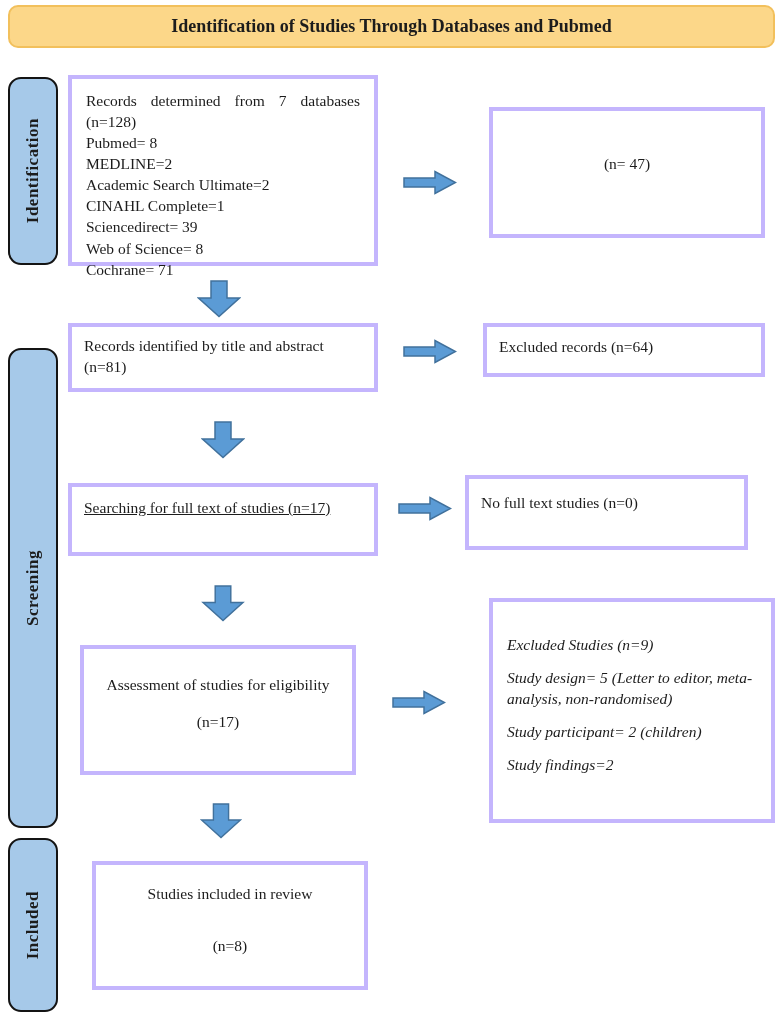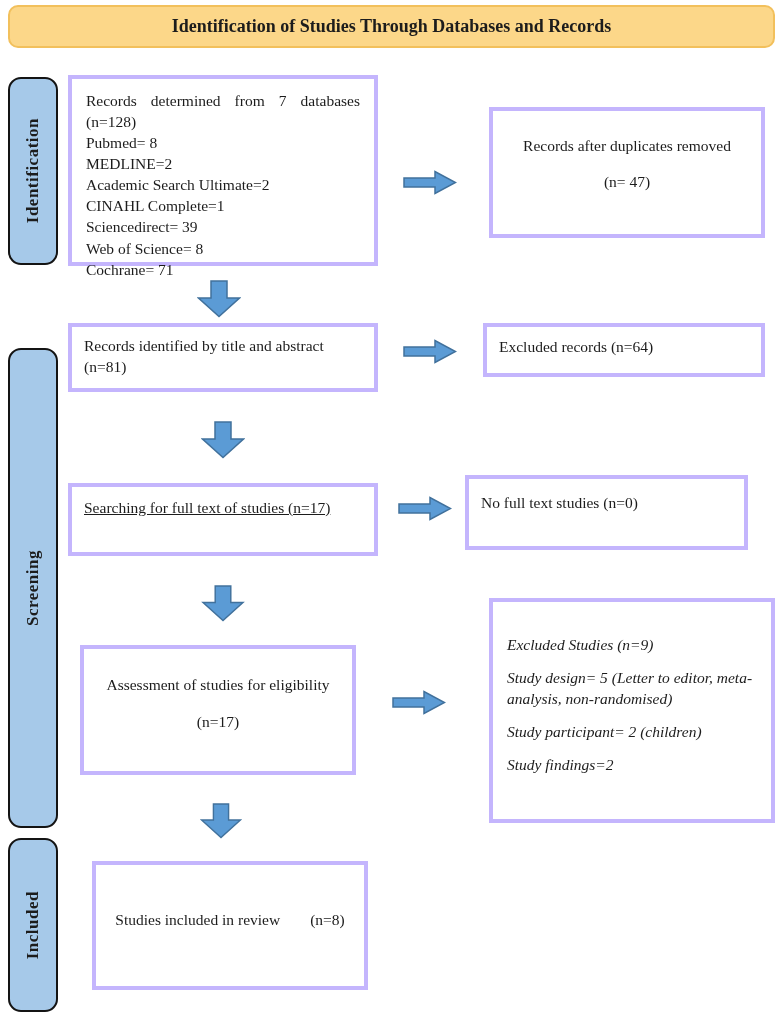--- a/index.html
+++ b/index.html
@@ -62,40 +62,40 @@
   .box-c { left: 68px;  top: 323px; width: 310px; height: 69px; padding: 8px 12px; }
   .box-d { left: 483px; top: 323px; width: 282px; height: 54px; padding: 9px 12px; }
   .box-e { left: 68px;  top: 483px; width: 310px; height: 73px; padding: 10px 12px; text-align: justify; text-decoration: underline; }
   .box-f { left: 465px; top: 475px; width: 283px; height: 75px; padding: 13px 12px; }
   .box-g { left: 80px;  top: 645px; width: 276px; height: 130px;
            display: flex; flex-direction: column; align-items: center; justify-content: center;
            gap: 16px; padding-bottom: 14px; text-align: center; }
   .box-h { left: 489px; top: 598px; width: 286px; height: 225px; padding: 32px 14px 10px 14px; font-style: italic; }
   .box-h p { margin-bottom: 12px; }
   .box-i { left: 92px;  top: 861px; width: 276px; height: 129px;
-           display: flex; flex-direction: row; align-items: center; justify-content: center;
+           display: flex; flex-direction: column; align-items: center; justify-content: center;
            gap: 30px; padding-bottom: 12px; text-align: center; }
 
   
   .arrow { position: absolute; }
   .ar-1 { left: 403px; top: 170px; }
   .ar-2 { left: 403px; top: 339px; }
   .ar-3 { left: 398px; top: 496px; }
   .ar-4 { left: 392px; top: 690px; }
   .ad-1 { left: 197px; top: 280px; }
   .ad-2 { left: 201px; top: 421px; }
   .ad-3 { left: 201px; top: 585px; }
   .ad-4 { left: 199px; top: 803px; }
   .arrow svg { display: block; }
 </style>
 </head>
 <body>
 
 <div class="banner">
-  <span>Identification of Studies Through Databases and Records</span>
+  <span>Identification of Studies Through Databases and Pubmed</span>
 </div>
 
 <div class="stage stage-identification">
   <span>Identification</span>
 </div>
 <div class="stage stage-screening">
   <span>Screening</span>
 </div>
 <div class="stage stage-included">
   <span>Included</span>
@@ -106,21 +106,20 @@
   <div>Pubmed= 8</div>
   <div>MEDLINE=2</div>
   <div>Academic Search Ultimate=2</div>
   <div>CINAHL Complete=1</div>
   <div>Sciencedirect= 39</div>
   <div>Web of Science= 8</div>
   <div>Cochrane= 71</div>
 </div>
 
 <div class="fbox box-b">
-  <div>Records after duplicates removed</div>
   <div>(n= 47)</div>
 </div>
 
 <div class="fbox box-c">
   <div>Records identified by title and abstract (n=81)</div>
 </div>
 
 <div class="fbox box-d">
   <div>Excluded records (n=64)</div>
 </div>

